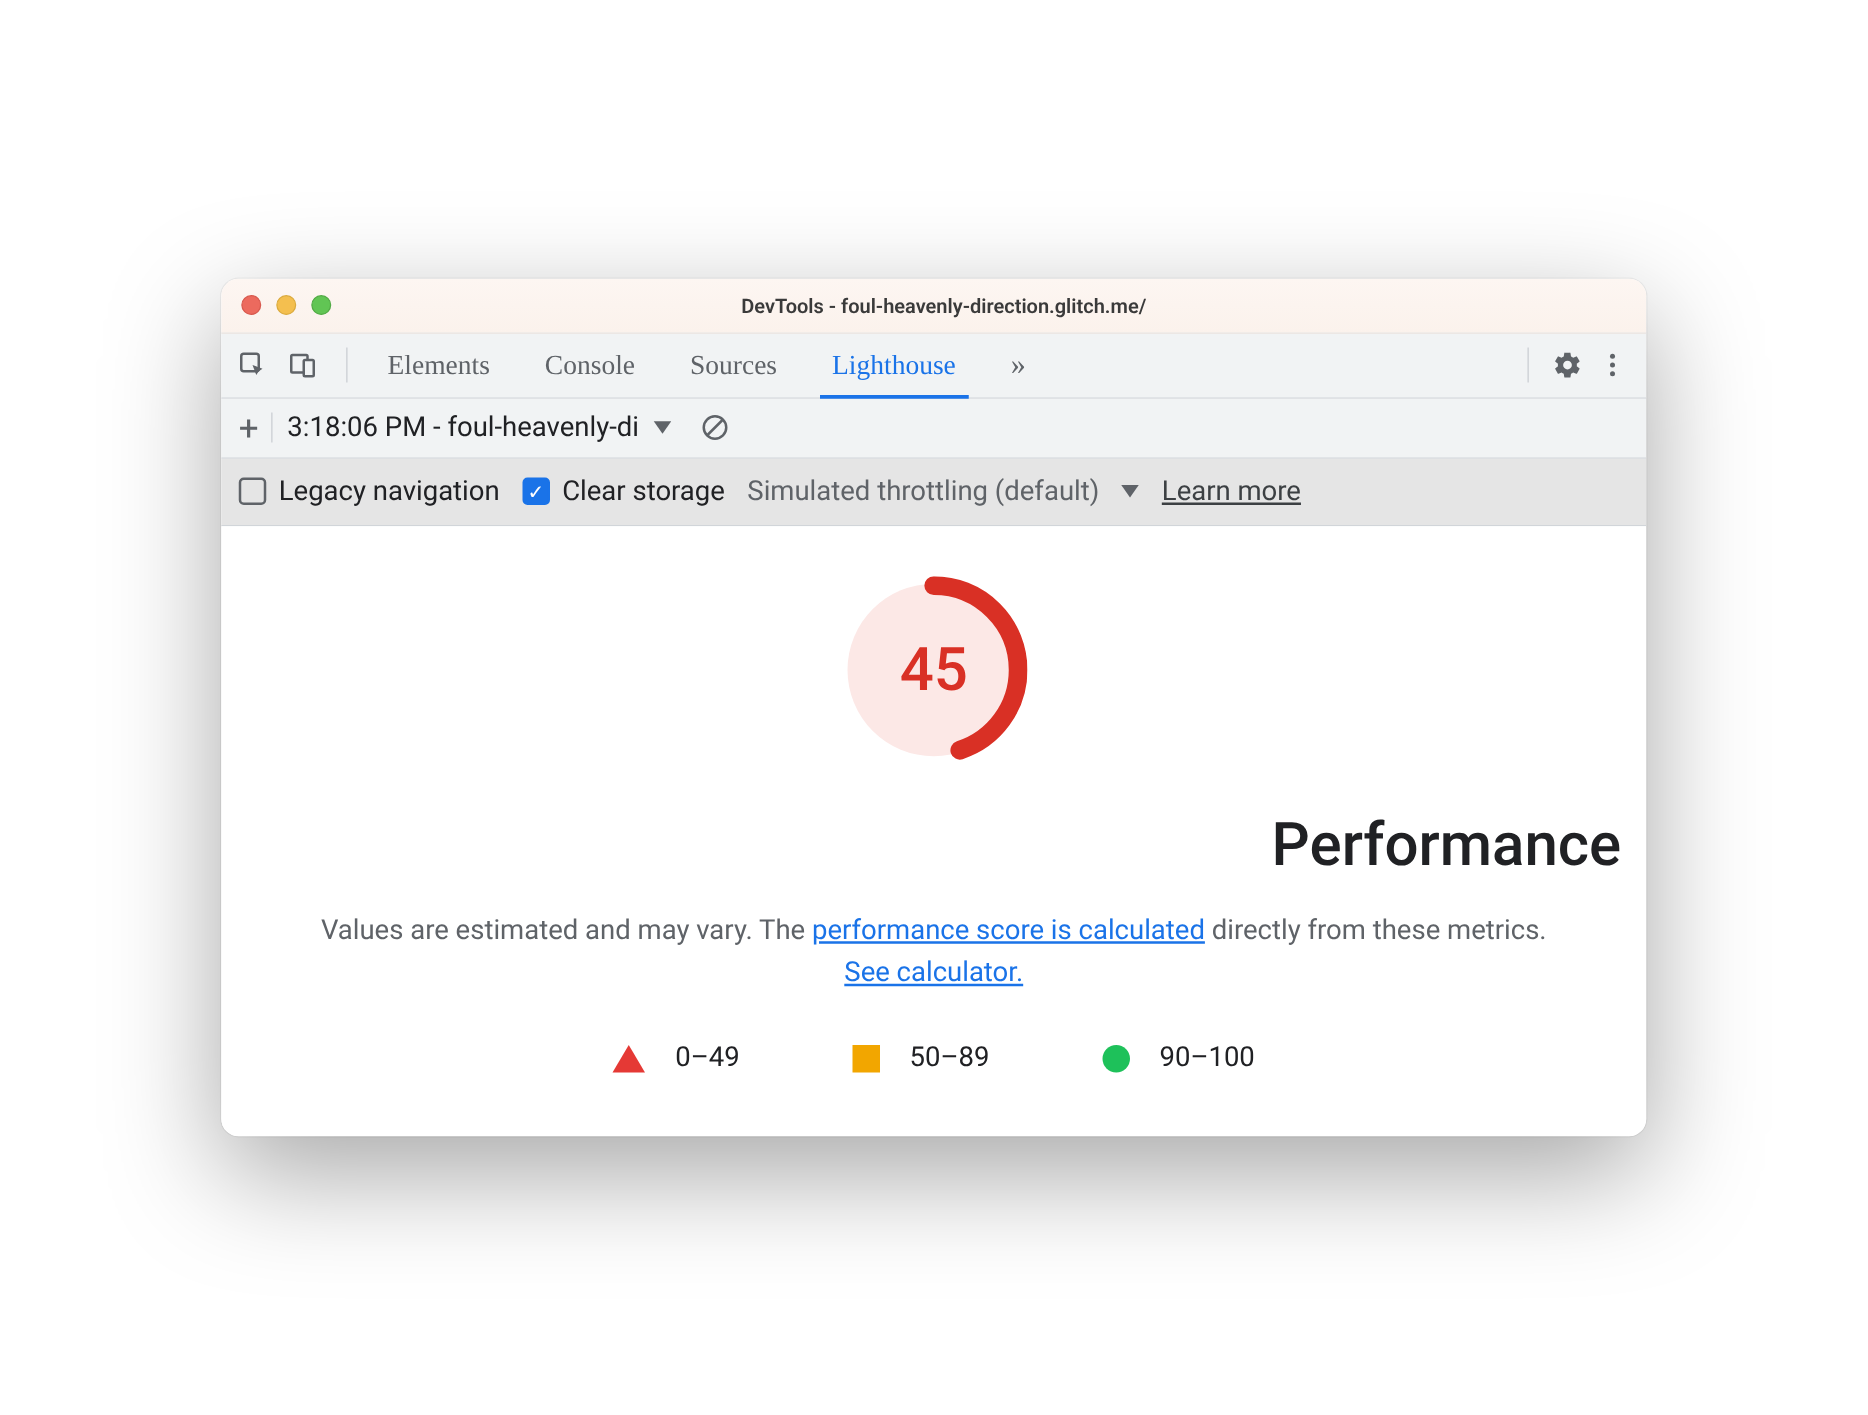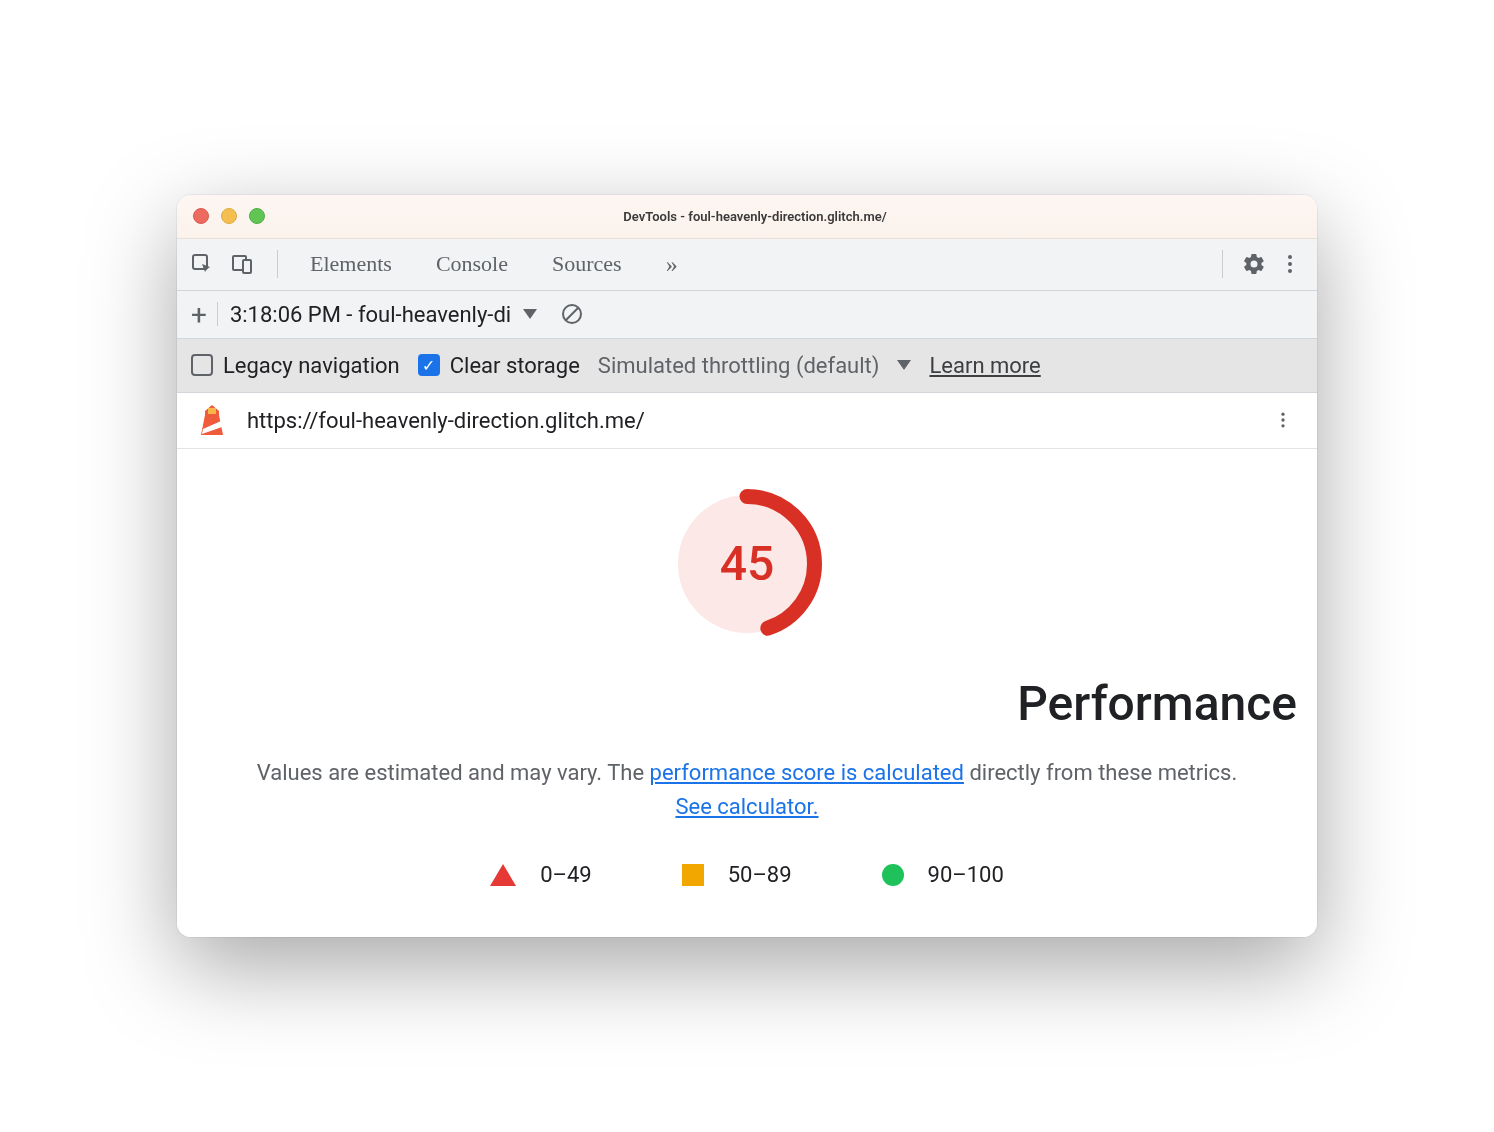--- a/index.html
+++ b/index.html
@@ -33,21 +33,21 @@
     gap: 12px;
   }
   .dot { width: 16px; height: 16px; border-radius: 50%; }
   .dot.red { background: #ec6a5e; border: 1px solid #d85a4f; }
   .dot.yellow { background: #f4bf4f; border: 1px solid #dbab3f; }
   .dot.green { background: #61c554; border: 1px solid #52ab46; }
   .titlebar-title {
     position: absolute;
     left: 16px; right: 0;
     text-align: center;
-    font-size: 13px;
+    font-size: 16px;
     font-weight: 600;
     color: #3a3a3a;
     pointer-events: none;
   }
   .tabstrip {
     height: 52px;
     background: #f1f3f4;
     border-bottom: 1px solid #d1d5d9;
     display: flex;
     align-items: center;
@@ -316,20 +316,21 @@
           <rect x="3" y="4" width="13" height="14" rx="1"></rect>
           <rect x="13" y="8" width="8" height="13" rx="1" fill="#f1f3f4"></rect>
         </svg>
       </div>
       <div class="vsep"></div>
     </div>
     <div class="tabs">
       <div class="tab">Elements</div>
       <div class="tab">Console</div>
       <div class="tab">Sources</div>
+      <div class="tab active">Lighthouse</div>
       <div class="moretabs">»</div>
     </div>
     <div class="tabstrip-right">
       <div class="vsep"></div>
       <div class="ico">
         <svg width="24" height="24" viewBox="0 0 24 24" fill="currentColor">
           <path d="M19.4 13a7.5 7.5 0 0 0 .1-1 7.5 7.5 0 0 0-.1-1l2.1-1.6a.5.5 0 0 0 .1-.6l-2-3.5a.5.5 0 0 0-.6-.2l-2.5 1a7.3 7.3 0 0 0-1.7-1l-.4-2.6a.5.5 0 0 0-.5-.4h-4a.5.5 0 0 0-.5.4L9 5.1a7.3 7.3 0 0 0-1.7 1l-2.5-1a.5.5 0 0 0-.6.2l-2 3.5a.5.5 0 0 0 .1.6L4.4 11a7.5 7.5 0 0 0-.1 1 7.5 7.5 0 0 0 .1 1l-2.1 1.6a.5.5 0 0 0-.1.6l2 3.5a.5.5 0 0 0 .6.2l2.5-1a7.3 7.3 0 0 0 1.7 1l.4 2.6a.5.5 0 0 0 .5.4h4a.5.5 0 0 0 .5-.4l.4-2.6a7.3 7.3 0 0 0 1.7-1l2.5 1a.5.5 0 0 0 .6-.2l2-3.5a.5.5 0 0 0-.1-.6Zm-7.4 2.5A3.5 3.5 0 1 1 15.5 12 3.5 3.5 0 0 1 12 15.5Z"></path>
         </svg>
       </div>
       <div class="ico">
@@ -366,36 +367,20 @@
       <span class="chk checked">✓</span>
       <span>Clear storage</span>
     </label>
     <div class="throttle">
       <span>Simulated throttling (default)</span>
       <div class="triangle-down"></div>
     </div>
     <span class="learn-link">Learn more</span>
   </div>
 
-  <div class="urlbar">
-    <svg class="lighthouse-logo" viewBox="0 0 34 34">
-      <polygon points="17,2 24,8 24,12 10,12 10,8" fill="#ef5b3b"></polygon>
-      <rect x="13" y="5" width="8" height="6" fill="#f7b648"></rect>
-      <polygon points="10,12 24,12 28,32 6,32" fill="#ef5b3b"></polygon>
-      <polygon points="8,26 26,18 27,24 7,31" fill="#fff"></polygon>
-    </svg>
-    <span>https://foul-heavenly-direction.glitch.me/</span>
-    <div class="url-kebab ico">
-      <svg width="24" height="24" viewBox="0 0 24 24" fill="currentColor">
-        <circle cx="12" cy="5" r="2"></circle>
-          <circle cx="12" cy="12" r="2"></circle>
-          <circle cx="12" cy="19" r="2"></circle>
-      </svg>
-    </div>
-  </div>
 
   <div class="report">
     <div class="gauge-wrap">
       <div class="gauge">
         <div class="gauge-bg"></div>
         <svg viewBox="0 0 100 100">
           <circle cx="50" cy="50" r="45" fill="none" stroke="#d93025" stroke-width="10" stroke-linecap="round" stroke-dasharray="127 283"></circle>
         </svg>
         <div class="gauge-score">45</div>
       </div>

